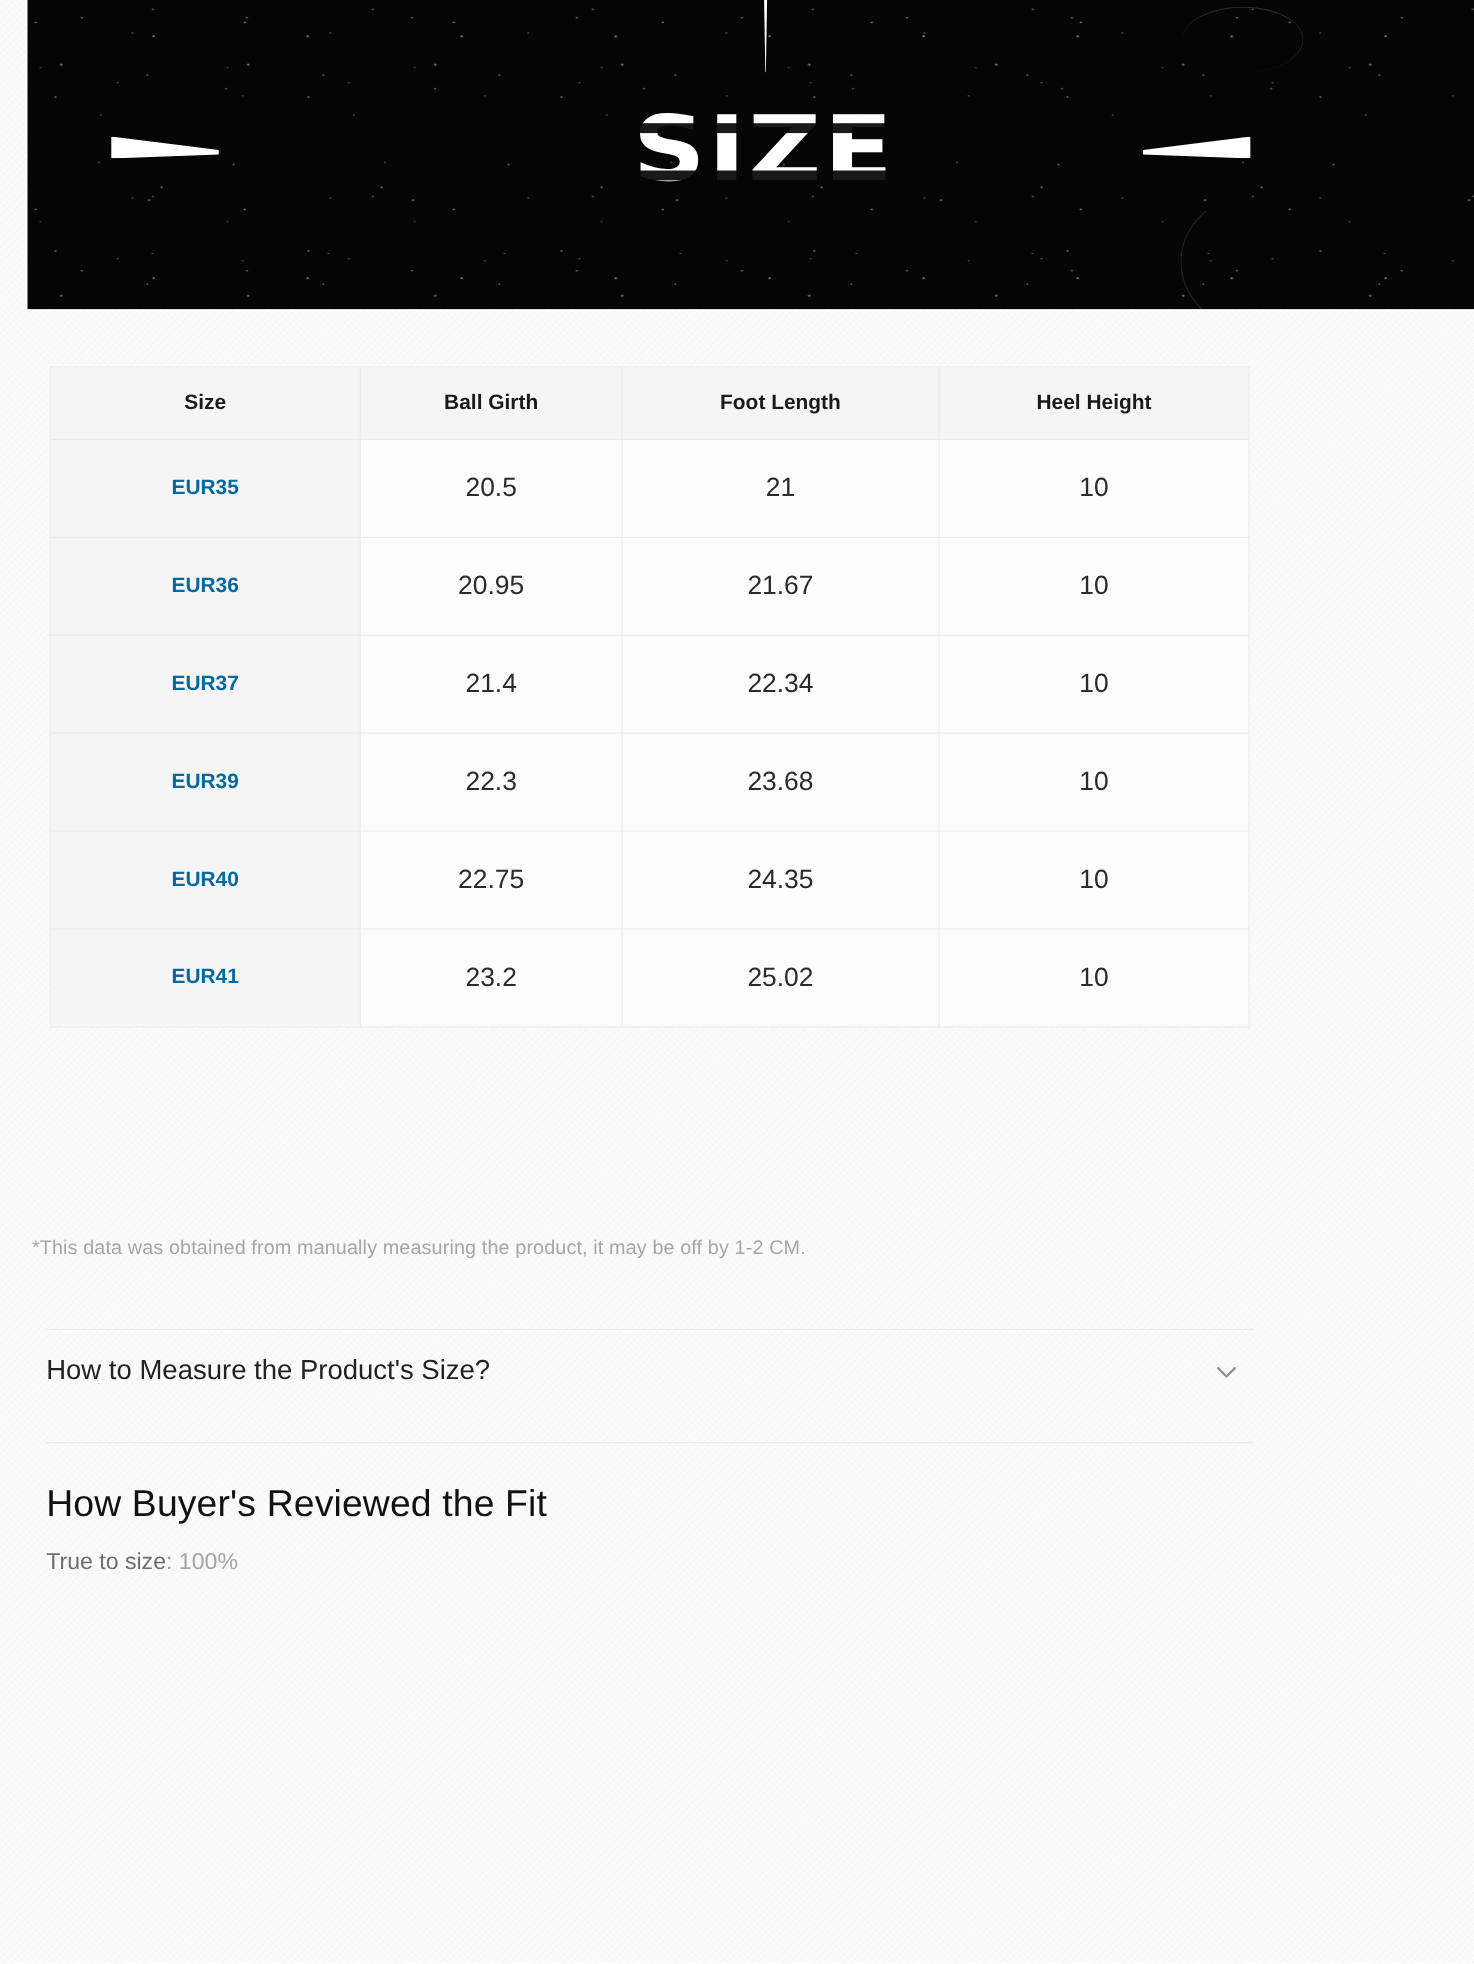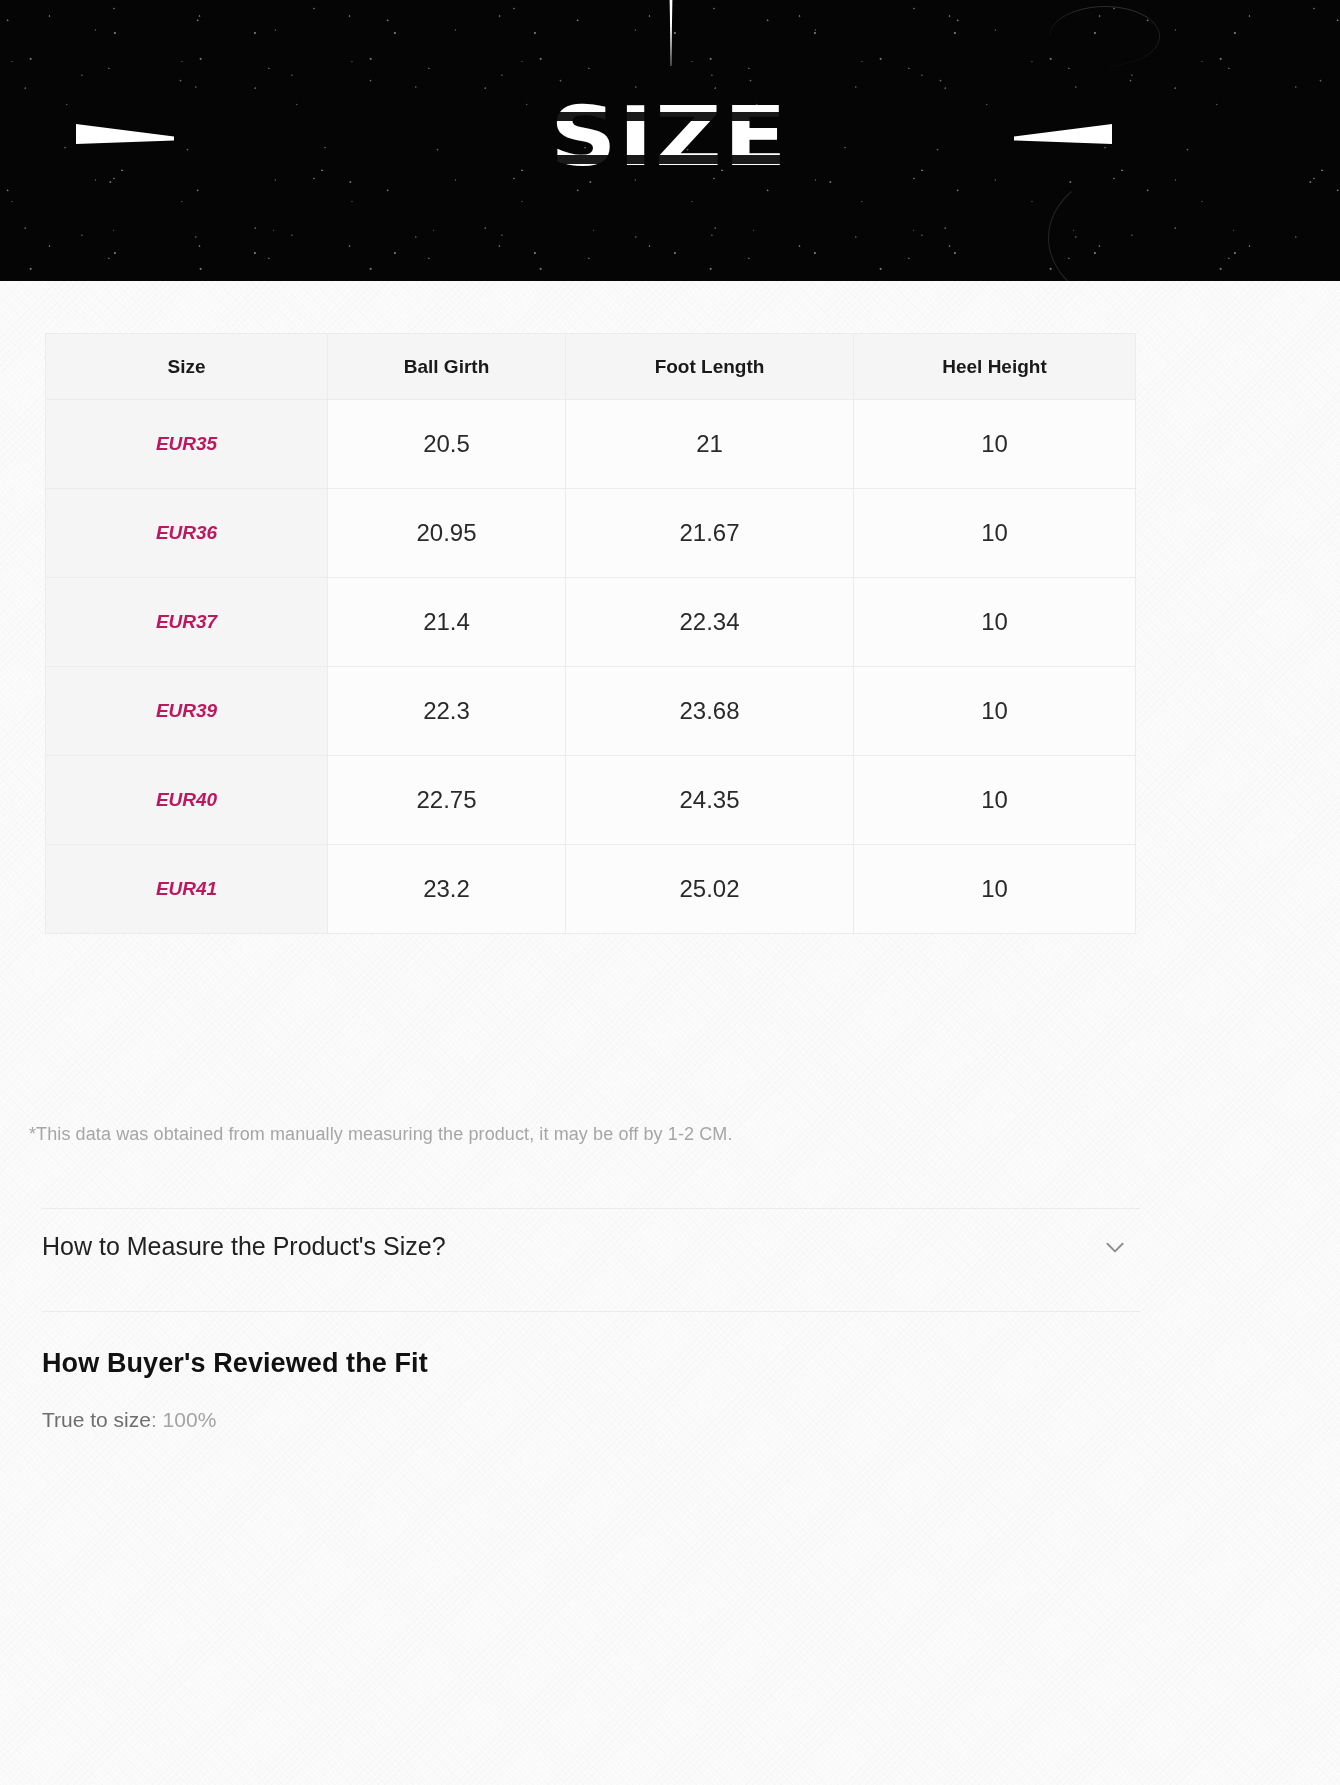--- a/index.html
+++ b/index.html
@@ -22,20 +22,21 @@
         rgba(0,0,0,0.012) 0px,
         rgba(0,0,0,0.012) 1px,
         rgba(0,0,0,0.000) 1px,
         rgba(0,0,0,0.000) 4px),
       repeating-linear-gradient(-45deg,
         rgba(0,0,0,0.010) 0px,
         rgba(0,0,0,0.010) 1px,
         rgba(0,0,0,0.000) 1px,
         rgba(0,0,0,0.000) 5px),
       #fbfbfb;
+    padding-left: 25px;
   }
 
   
   .hero {
     position: relative;
     width: 1340px;
     height: 281px;
     background: #050505;
     overflow: hidden;
   }
@@ -174,22 +175,21 @@
     height: 89px;
     font-size: 24px;
     font-weight: 400;
     background: #fcfcfc;
     color: #2a2a2a;
   }
   table.size-table tbody td.size-cell {
     font-weight: 700;
     font-size: 19px;
     background: #f5f5f5;
-    color: #be185d;
-    font-style: italic;
+    color: #0369a1;
   }
   col.c1 { width: 282px; }
   col.c2 { width: 238px; }
   col.c3 { width: 288px; }
   col.c4 { width: 282px; }
 
   .table-note {
     position: absolute;
     left: 29px;
     top: 1124px;
@@ -232,22 +232,22 @@
     width: 30px;
     height: 30px;
     margin-right: 10px;
   }
 
   
   .fit-heading {
     position: absolute;
     left: 42px;
     top: 1348px;
-    font-size: 27px;
-    font-weight: 700;
+    font-size: 34px;
+    font-weight: 400;
     color: #111111;
     letter-spacing: 0.1px;
   }
   .fit-stat {
     position: absolute;
     left: 42px;
     top: 1408px;
     font-size: 21px;
     color: #9b9b9b;
   }

